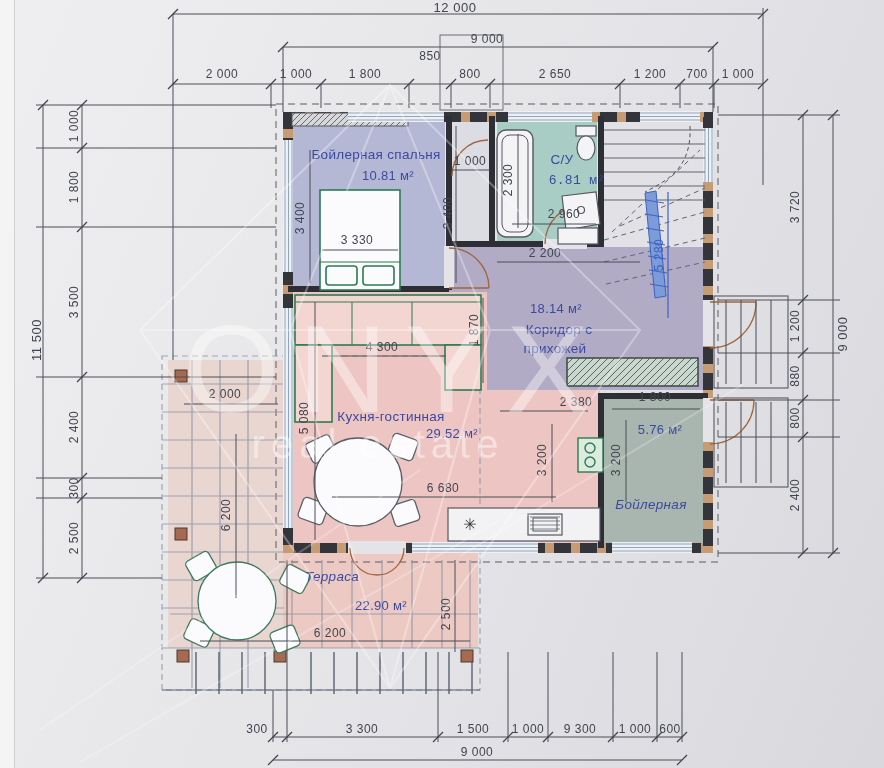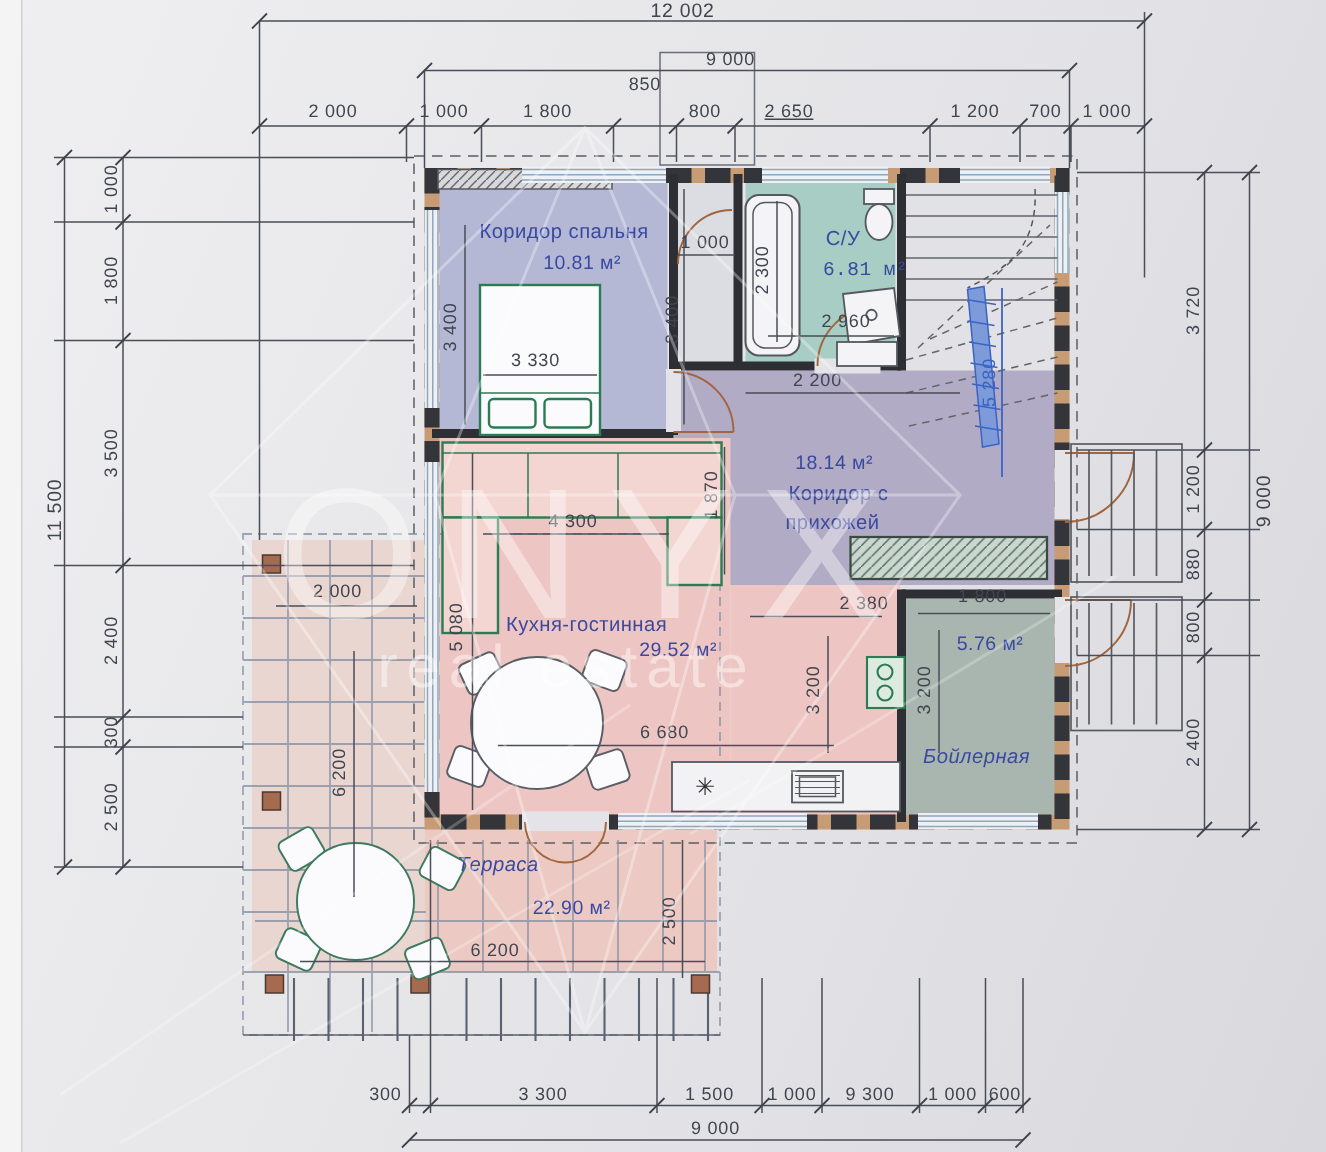--- a/index.html
+++ b/index.html
@@ -260,42 +260,42 @@
         <use href="#tk" x="548" y="737"></use>
         <use href="#tk" x="613" y="737"></use>
       <use href="#tk" x="657" y="737"></use>
         <use href="#tk" x="682" y="737"></use>
       <use href="#tk" x="273" y="760"></use>
         <use href="#tk" x="682" y="760"></use>
     </g>
   </svg>
 
   <div class="labels">
-    <div class="rlabel" style="left:376px;top:154px;">Коридор спальня</div>
+    <div class="rlabel" style="left:376px;top:154px;">Бойлерная спальня</div>
     <div class="rlabel area" style="left:388px;top:175px;">10.81 м²</div>
     <div class="rlabel" style="left:562px;top:159px;">С/У</div>
     <div class="rlabel area" style="left:577px;top:180px;font-family:Liberation Mono, monospace;">6.81 м²</div>
     <div class="rlabel area" style="left:556px;top:308px;">18.14 м²</div>
     <div class="rlabel" style="left:559px;top:329px;">Коридор с</div>
     <div class="rlabel" style="left:555px;top:348px;">прихожей</div>
     <div class="rlabel" style="left:391px;top:416px;">Кухня-гостинная</div>
     <div class="rlabel area" style="left:452px;top:433px;">29.52 м²</div>
     <div class="rlabel area" style="left:660px;top:429px;">5.76 м²</div>
     <div class="rlabel" style="left:651px;top:504px;font-style:italic;">Бойлерная</div>
     <div class="rlabel" style="left:332px;top:576px;font-style:italic;">Терраса</div>
     <div class="rlabel area" style="left:381px;top:605px;">22.90 м²</div>
     <div>
-        <span class="dim big" style="left: 455px; top: 7px;">12 002</span>
+        <span class="dim big" style="left: 455px; top: 7px;">12 000</span>
         <span class="dim" style="left: 487px; top: 39px;">9 000</span>
         <span class="dim" style="left: 222px; top: 74px;">2 000</span>
         <span class="dim" style="left: 296px; top: 74px;">1 000</span>
         <span class="dim" style="left: 365px; top: 74px;">1 800</span>
         <span class="dim" style="left: 430px; top: 56px;">850</span>
         <span class="dim" style="left: 470px; top: 74px;">800</span>
-        <span class="dim" style="left: 526px; top: 74px; text-decoration: underline;">2 650</span>
+        <span class="dim" style="left: 555px; top: 74px;">2 650</span>
         <span class="dim" style="left: 650px; top: 74px;">1 200</span>
         <span class="dim" style="left: 697px; top: 74px;">700</span>
         <span class="dim" style="left: 738px; top: 74px;">1 000</span>
         <span class="dim rot big" style="left: 36px; top: 340px;">11 500</span>
         <span class="dim rot" style="left: 74px; top: 126px;">1 000</span>
         <span class="dim rot" style="left: 74px; top: 187px;">1 800</span>
         <span class="dim rot" style="left: 74px; top: 302px;">3 500</span>
         <span class="dim rot" style="left: 74px; top: 427px;">2 400</span>
         <span class="dim rot" style="left: 74px; top: 488px;">300</span>
         <span class="dim rot" style="left: 74px; top: 538px;">2 500</span>

